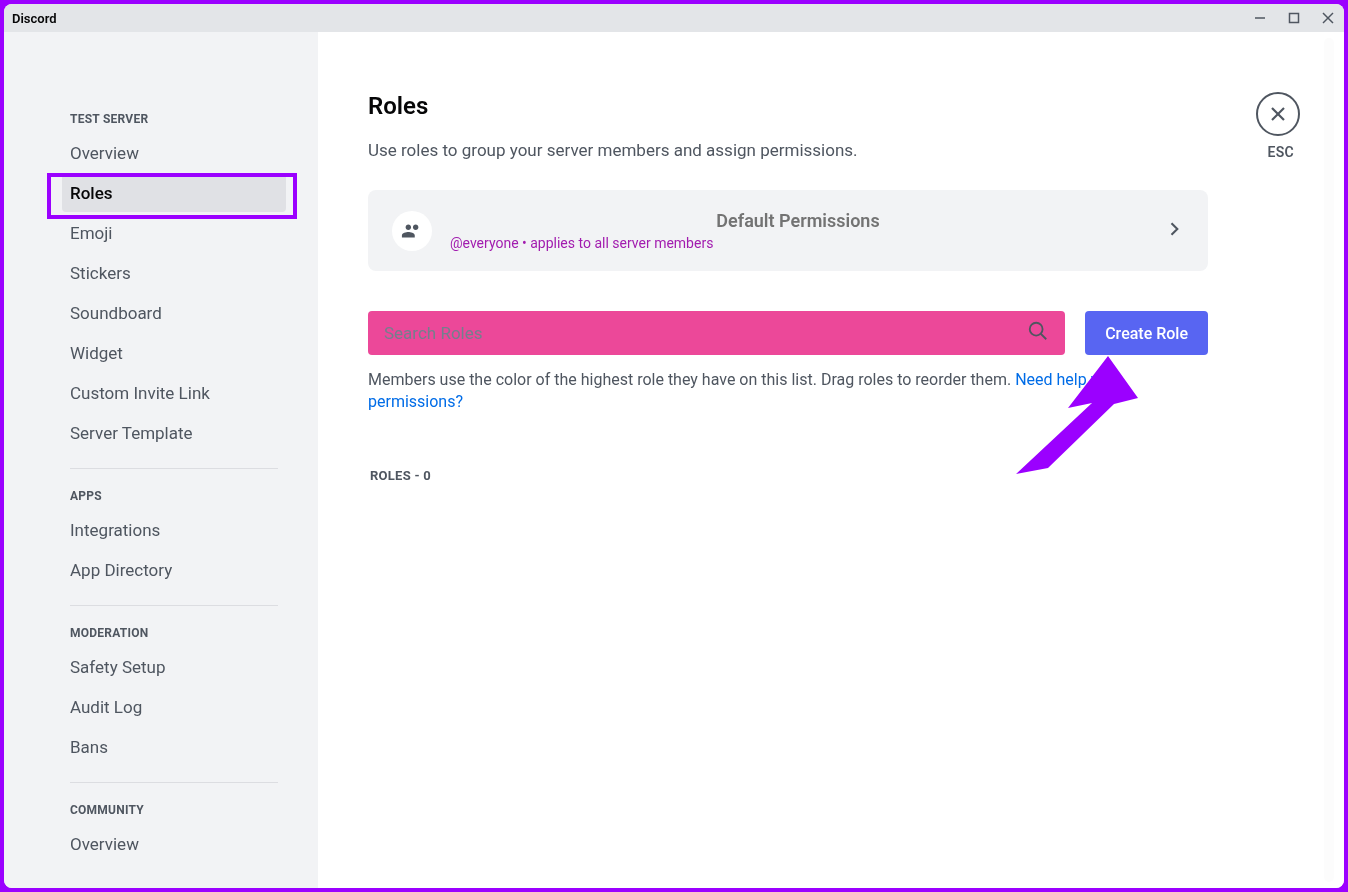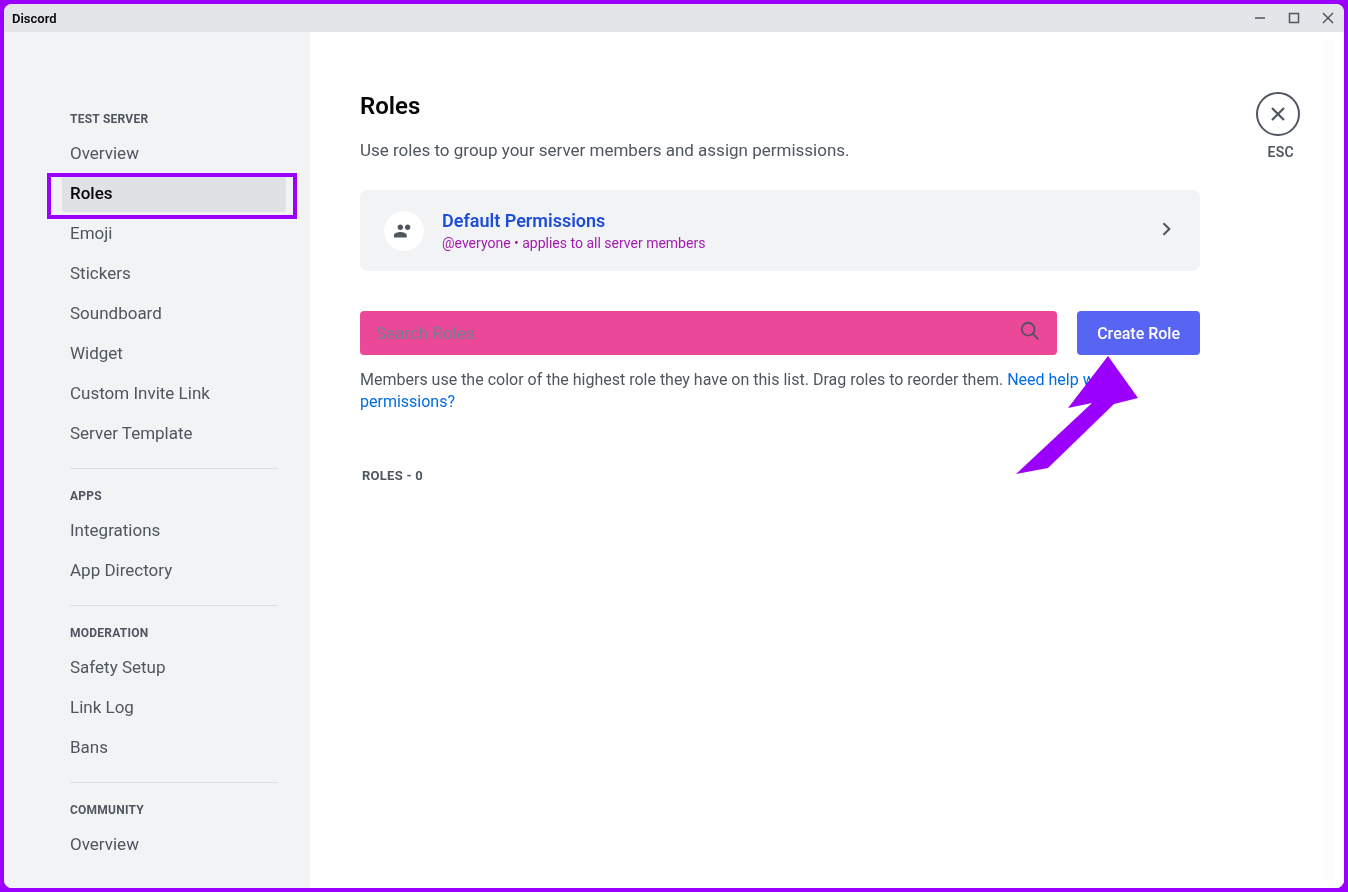--- a/index.html
+++ b/index.html
@@ -2,35 +2,35 @@
 <html><head>
 <meta charset="utf-8">
 <style>
 * { margin: 0; padding: 0; box-sizing: border-box; font-family: -apple-system, BlinkMacSystemFont, "Segoe UI", Roboto, Helvetica, Arial, sans-serif; }
 body { background: #9b00ff; padding: 4px; width: 1348px; height: 892px; overflow: hidden; }
 .window { background: #f2f3f5; width: 100%; height: 100%; border-radius: 8px; overflow: hidden; display: flex; flex-direction: column; }
 .titlebar { background: #e3e5e8; height: 28px; display: flex; align-items: center; justify-content: space-between; padding: 0 8px; font-size: 13px; }
 .titlebar-left { font-weight: 600; color: #060607; }
 .titlebar-right { display: flex; gap: 18px; color: #4f5660; }
 .win-btn { width: 16px; height: 16px; display: flex; align-items: center; justify-content: center; cursor: pointer; }
-.content { flex: 1; display: flex; overflow: hidden; }
+.content { flex: 1; display: flex; overflow: hidden; gap: 8px; }
 .sidebar { width: 306px; background: #f2f3f5; padding: 60px 8px 20px 8px; overflow-y: auto; }
 .sidebar-inner { padding-left: 50px; padding-right: 16px; }
 .section-header { font-size: 12px; font-weight: 700; color: #4f5660; letter-spacing: 0.02em; margin: 20px 0 8px 8px; text-transform: uppercase; }
 .sidebar-item { font-size: 17px; color: #4f5660; padding: 9px 8px; border-radius: 4px; cursor: pointer; margin-bottom: 2px; }
 .sidebar-item.active { background: #e0e1e5; color: #060607; font-weight: 500; }
 .divider { height: 1px; background: #dcdde1; margin: 16px 8px; }
 .main { flex: 1; background: #ffffff; padding: 60px 60px 40px 50px; position: relative; overflow-y: auto; }
 .main-inner { max-width: 840px; }
 .page-title { font-size: 24px; font-weight: 600; color: #060607; margin-bottom: 20px; }
 .page-subtitle { font-size: 17px; color: #4f5660; margin-bottom: 30px; }
 .card { background: #f2f3f5; border-radius: 8px; padding: 20px 24px; display: flex; align-items: center; gap: 18px; cursor: pointer; }
 .card-icon { width: 40px; height: 40px; background: #ffffff; border-radius: 50%; display: flex; align-items: center; justify-content: center; flex-shrink: 0; }
 .card-body { flex: 1; }
-.card-title { font-size: 18px; font-weight: 600; color: #1d4ed8; margin-bottom: 4px; }
+.card-title { font-size: 18px; font-weight: 600; color: #737373; margin-bottom: 4px; text-align: center; }
 .card-sub { font-size: 14px; color: #a21caf; }
 .chevron { color: #4f5660; flex-shrink: 0; }
 .search-row { display: flex; gap: 20px; margin-top: 40px; align-items: center; }
 .search-box { flex: 1; background: #ec4899; border-radius: 4px; height: 44px; display: flex; align-items: center; padding: 0 16px; }
 .search-input { flex: 1; border: none; background: transparent; font-size: 17px; color: #2e3338; outline: none; }
 .search-input::placeholder { color: #747f8d; }
 .search-icon { color: #4f5660; }
 .create-btn { background: #5865f2; color: #ffffff; border: none; border-radius: 4px; font-size: 16px; font-weight: 500; padding: 10px 20px; cursor: pointer; height: 44px; }
 .help-text { font-size: 16px; color: #4f5660; margin-top: 14px; line-height: 1.4; }
 .help-link { color: #006ce7; text-decoration: none; }
@@ -86,21 +86,21 @@
           <div class="sidebar-item">Widget</div>
           <div class="sidebar-item">Custom Invite Link</div>
           <div class="sidebar-item">Server Template</div>
           <div class="divider"></div>
           <div class="section-header">APPS</div>
           <div class="sidebar-item">Integrations</div>
           <div class="sidebar-item">App Directory</div>
           <div class="divider"></div>
           <div class="section-header">MODERATION</div>
           <div class="sidebar-item">Safety Setup</div>
-          <div class="sidebar-item">Link Log</div>
+          <div class="sidebar-item">Audit Log</div>
           <div class="sidebar-item">Bans</div>
           <div class="divider"></div>
           <div class="section-header">COMMUNITY</div>
           <div class="sidebar-item">Overview</div>
         </div>
     </div>
 
     <div class="main">
       <div class="scrollbar-track">
           <div class="scrollbar-thumb"></div>

